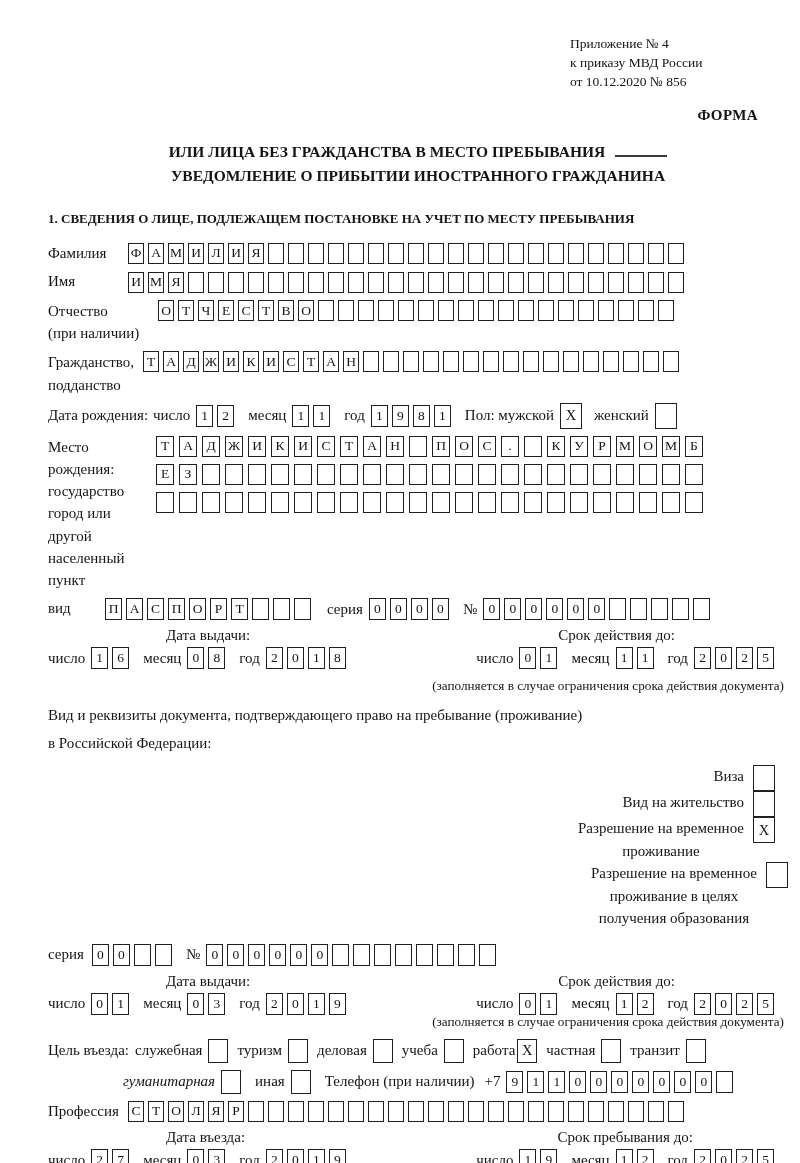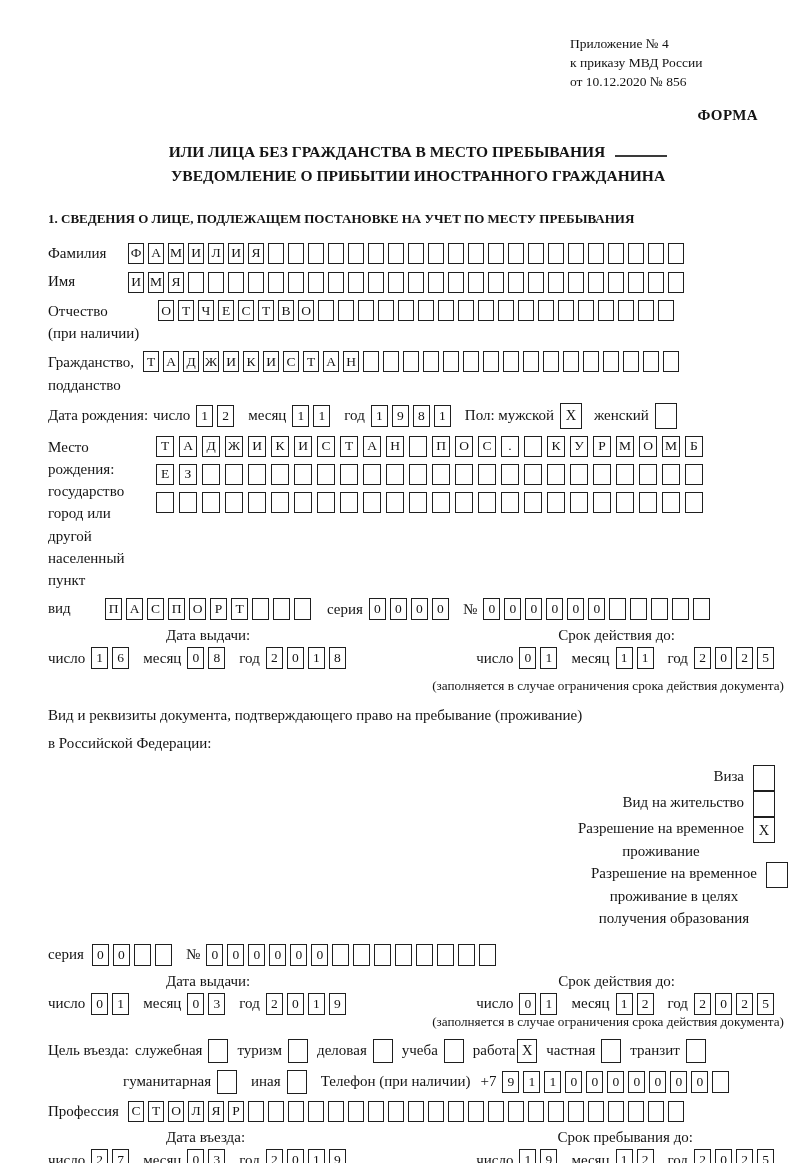--- a/index.html
+++ b/index.html
@@ -561,21 +561,21 @@
       <span>частная</span>
       <span class="chk small"></span>
     </span>
     <span class="pp" style="margin-right:0;">
       <span>транзит</span>
       <span class="chk small"></span>
     </span>
   </div>
 
   <div class="frow indent75">
-    <span class="pp" style="margin-right:14px;">
+    <span class="pp" style="margin-right:14px;font-style:italic;">
       <span>гуманитарная</span>
       <span class="chk small"></span>
     </span>
     <span class="pp" style="margin-right:14px;">
       <span>иная</span>
       <span class="chk small"></span>
     </span>
     <span class="lbl" style="margin-right:10px;">Телефон (при наличии)</span>
     <span class="lbl gapr6">+7</span>
     <span class="cells sp">

